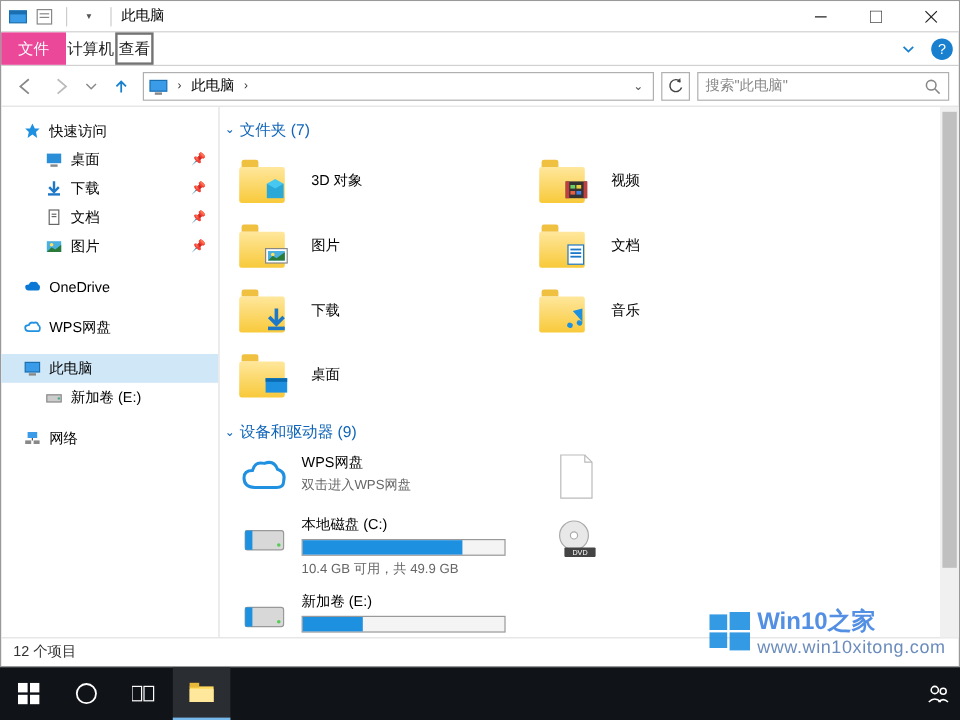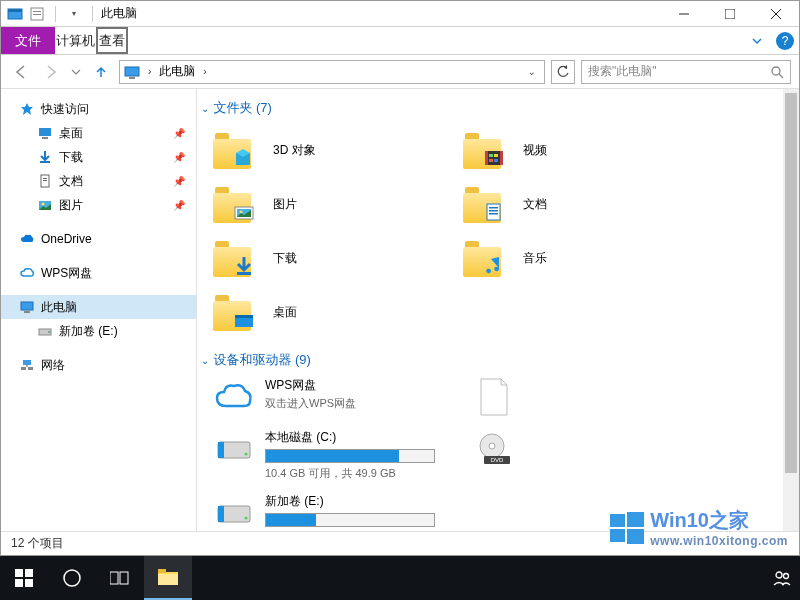--- a/index.html
+++ b/index.html
@@ -10,42 +10,42 @@
 .titlebar { height: 26px; display: flex; align-items: center; background: #fff; border-bottom: 1px solid #d0d0d0; }
 .titlebar .qat { display: flex; gap: 6px; padding: 0 6px; align-items: center; }
 .qat-icon { width: 16px; height: 16px; }
 .titlebar .sep { width: 1px; height: 16px; background: #ccc; margin: 0 4px; }
 .titlebar .title { font-size: 12px; margin-left: 4px; }
 .titlebar .spacer { flex: 1; }
 .win-btn { width: 46px; height: 26px; display: flex; align-items: center; justify-content: center; font-size: 10px; }
 
 
 .ribbon { height: 28px; display: flex; align-items: stretch; border-bottom: 1px solid #d0d0d0; position: relative; }
-.ribbon-file { background: #a21caf; color: #fff; padding: 0 14px; display: flex; align-items: center; font-size: 13px; }
+.ribbon-file { background: #ec4899; color: #fff; padding: 0 14px; display: flex; align-items: center; font-size: 13px; }
 .ribbon-tab { padding: 0 1px; display: flex; align-items: center; font-size: 13px; color: #222; }
 .ribbon-tab.highlighted { border: 2px solid #737373; }
 .ribbon .spacer { flex: 1; }
 .ribbon-chevron { width: 28px; display: flex; align-items: center; justify-content: center; color: #1980d0; }
 .ribbon-help { width: 28px; display: flex; align-items: center; justify-content: center; }
 .help-circle { width: 18px; height: 18px; border-radius: 50%; background: #1980d0; color: #fff; font-size: 12px; display: flex; align-items: center; justify-content: center; }
 
 
 .addressbar { height: 34px; display: flex; align-items: center; padding: 0 8px; gap: 6px; border-bottom: 1px solid #e0e0e0; }
 .nav-btn { width: 24px; height: 24px; display: flex; align-items: center; justify-content: center; color: #888; }
 .nav-btn.active { color: #1980d0; }
 .path-box { flex: 1; height: 24px; border: 1px solid #b0b0b0; display: flex; align-items: center; padding: 0 4px; font-size: 12px; gap: 4px; }
 .path-icon { width: 16px; height: 16px; }
 .path-chev { color: #333; font-size: 10px; padding: 0 4px; }
 .refresh-btn { width: 24px; height: 24px; border: 1px solid #b0b0b0; display: flex; align-items: center; justify-content: center; }
 .search-box { width: 210px; height: 24px; border: 1px solid #b0b0b0; display: flex; align-items: center; padding: 0 6px; font-size: 12px; color: #888; }
 .search-box .sicon { margin-left: auto; }
 
 
 .body { flex: 1; display: flex; min-height: 0; }
-.nav-pane { width: 196px; border-right: 1px solid #e0e0e0; padding-top: 8px; overflow: hidden; }
+.nav-pane { width: 182px; border-right: 1px solid #e0e0e0; padding-top: 8px; overflow: hidden; }
 .nav-item { height: 24px; display: flex; align-items: center; padding-left: 18px; font-size: 12px; gap: 6px; }
 .nav-item.child { padding-left: 36px; }
 .nav-item.selected { background: #d0e7f8; }
 .nav-item .pin { margin-left: auto; margin-right: 10px; color: #888; font-size: 10px; }
 .nav-item .ico { width: 16px; height: 16px; display: flex; align-items: center; justify-content: center; }
 .nav-gap { height: 10px; }
 
 .content { flex: 1; overflow-y: auto; padding: 10px 12px 10px 4px; position: relative; }
 .group-header { display: flex; align-items: center; color: #1065b8; font-size: 13px; margin-bottom: 8px; gap: 4px; }
 .group-header .chev { font-size: 10px; }
@@ -75,21 +75,21 @@
 
 
 .taskbar { position: absolute; bottom: 0; left: 0; width: 800px; height: 44px; background: #101318; display: flex; align-items: center; }
 .task-btn { width: 48px; height: 44px; display: flex; align-items: center; justify-content: center; color: #fff; }
 .task-btn.active { border-bottom: 2px solid #76b9ed; background: #2a2e33; }
 .task-spacer { flex: 1; }
 .task-right { display: flex; align-items: center; gap: 10px; padding-right: 8px; color: #eee; }
 
 
 .watermark { position: absolute; right: 12px; bottom: 52px; font-size: 20px; color: #4183e0; font-weight: bold; opacity: 0.9; display: flex; align-items: center; gap: 6px; }
-.watermark .sub { font-size: 12px; color: #5a7fb5; display: block; font-weight: bold; letter-spacing: 0.5px; text-align: center; }
+.watermark .sub { font-size: 15px; color: #5a7fb5; display: block; font-weight: normal; letter-spacing: 0.5px; text-align: center; }
 
 
 svg { display: block; }
 </style>
 </head>
 <body>
 
 <div class="window">
 
   <div class="titlebar">

